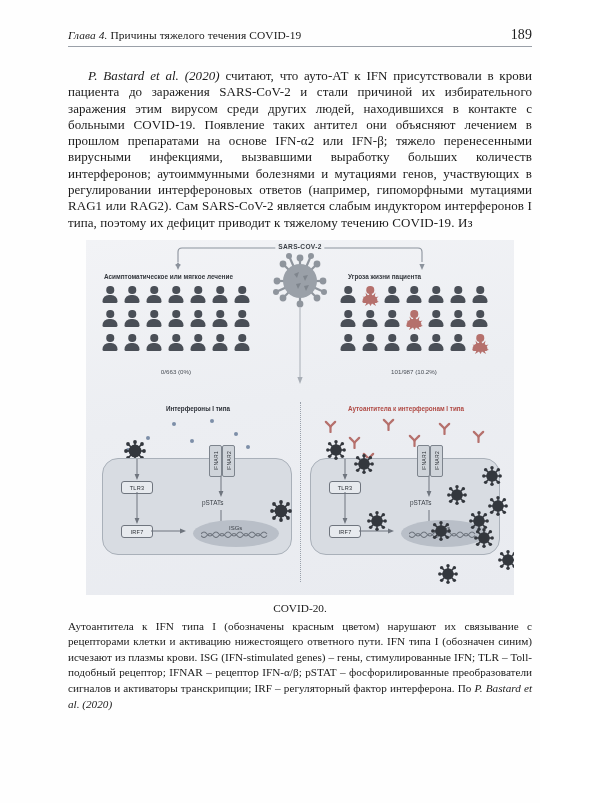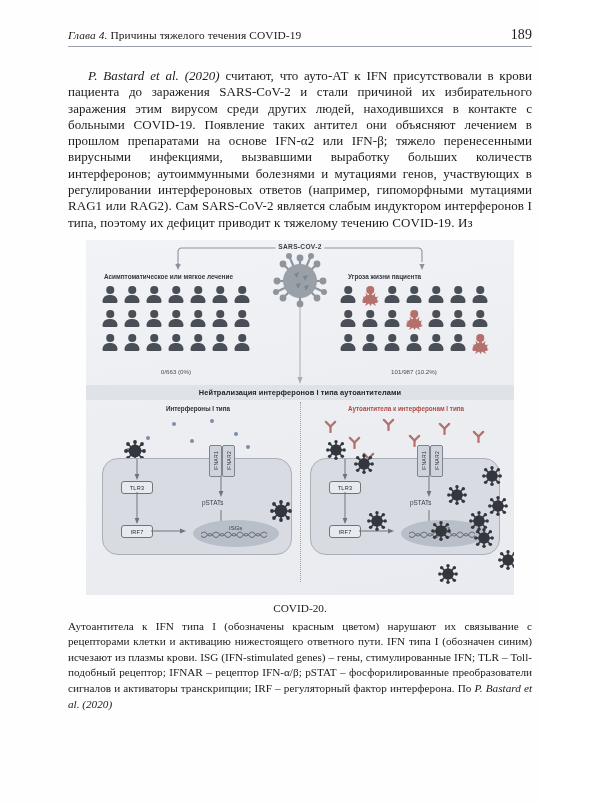--- a/index.html
+++ b/index.html
@@ -433,21 +433,20 @@
             <g fill="#b5706c">
               <polygon points="8.5,0 10.5,5 13.5,1.5 12.5,6.5 16.5,5.5 13,9 17,11 12.5,11.5 14,15 10,12.5 8.5,15 7,12.5 3,15 4.5,11.5 0,11 4,9 0.5,5.5 4.5,6.5 3.5,1.5 6.5,5"></polygon>
             </g>
           </svg>
         </div>
       </div>
 
     <div class="stat left">0/663 (0%)</div>
     <div class="stat right">101/987 (10.2%)</div>
 
-    <div class="banner">Нейтрализация интерферонов I типа аутоантителами</div>
 
     <div class="sub-label left">Интерфероны I типа</div>
     <div class="sub-label right">Аутоантитела к интерферонам I типа</div>
     <div class="vdivider"></div>
 
     <div class="ifn-dot" style="left:86px;top:182px;"></div>
     <div class="ifn-dot" style="left:124px;top:179px;"></div>
     <div class="ifn-dot" style="left:60px;top:196px;"></div>
     <div class="ifn-dot" style="left:104px;top:199px;"></div>
     <div class="ifn-dot" style="left:148px;top:192px;"></div>

